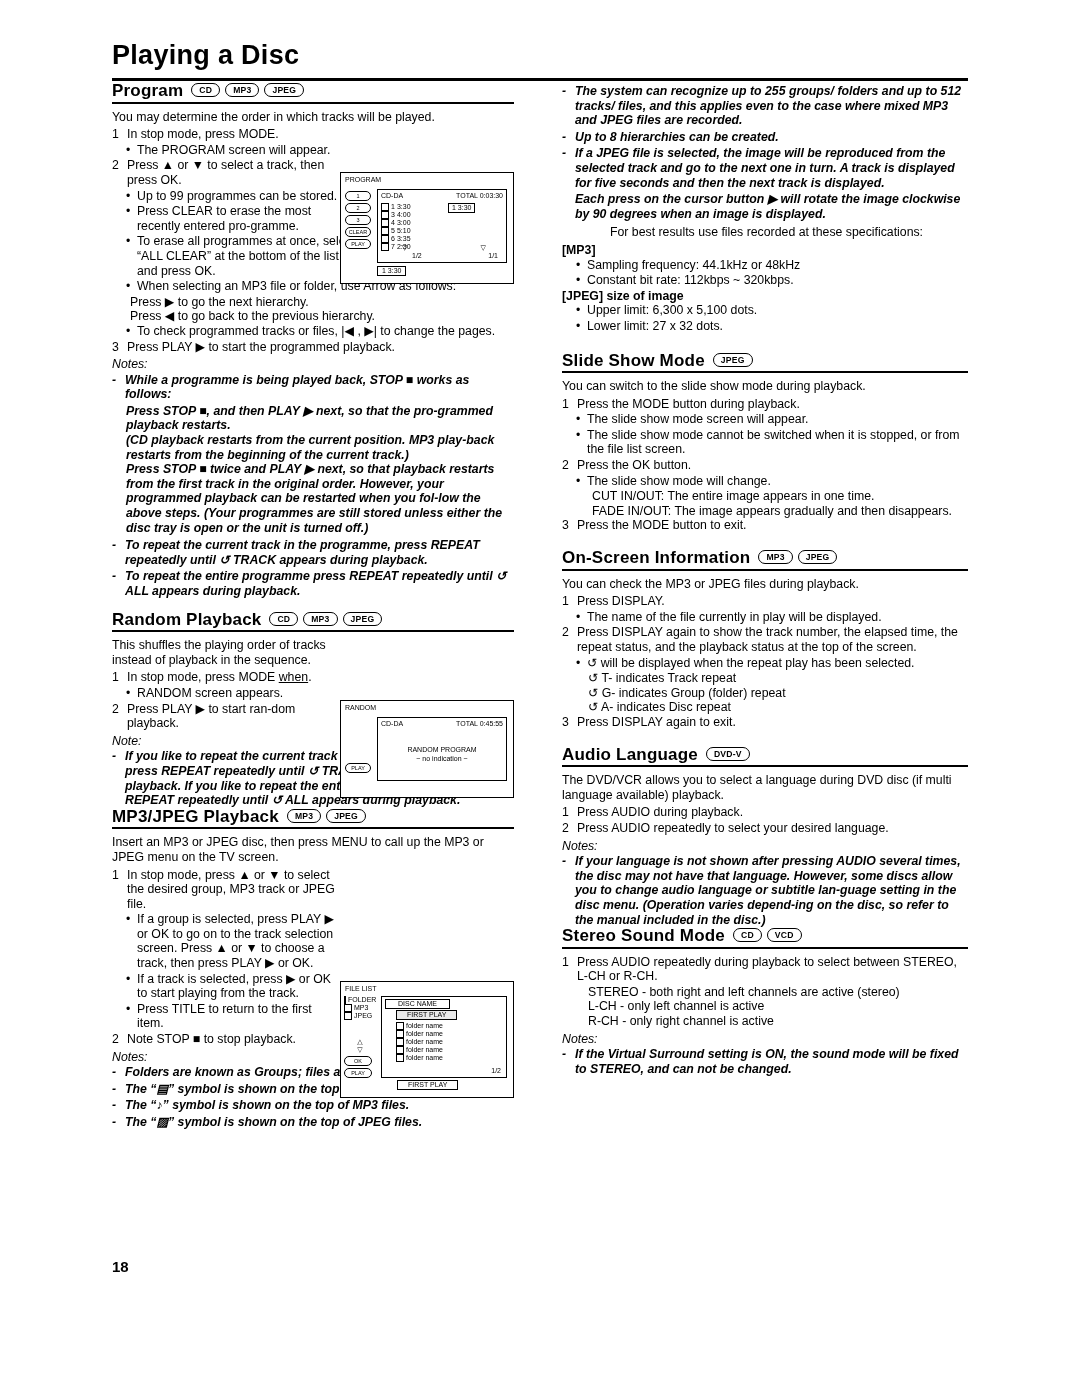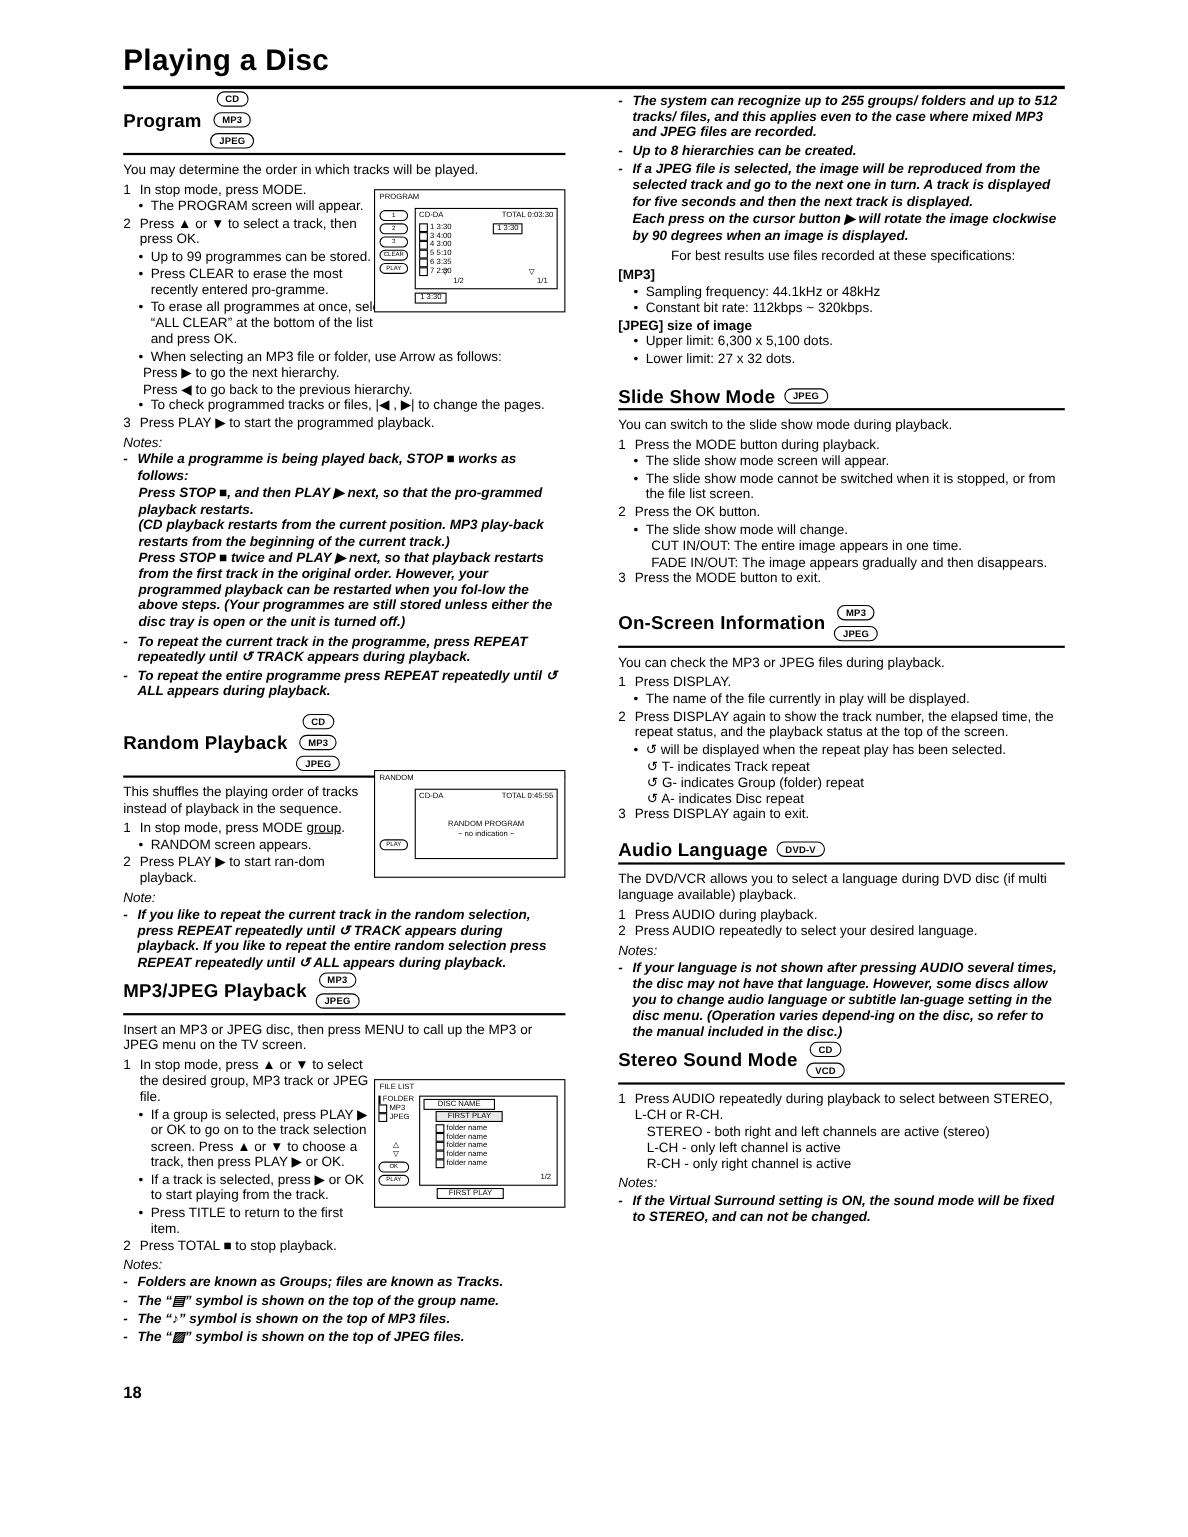--- a/index.html
+++ b/index.html
@@ -12,21 +12,21 @@
   .pagetitle{
     position:absolute;left:112px;top:40px;font-size:27px;font-weight:bold;
     letter-spacing:.3px;
   }
   .titlerule{position:absolute;left:112px;top:78px;width:856px;height:3px;background:#000;}
   .col{position:absolute;font-size:12.3px;line-height:14.6px;}
   .colL{left:112px;top:84px;width:402px;}
   .colR{left:562px;top:84px;width:406px;}
   .sect{position:relative;margin-top:0;}
   .secthead{font-size:17px;font-weight:bold;letter-spacing:.2px;display:flex;align-items:center;gap:8px;margin-bottom:3px;}
-  .secthead .badges{display:flex;gap:5px;align-items:center;flex-direction:column;}
+  .secthead .badges{display:flex;gap:5px;align-items:center;}
   .rule{height:2px;background:#000;margin:2px 0 6px 0;}
   .badge{
     display:inline-block;border:1.2px solid #000;border-radius:9px;
     font-size:8.6px;font-weight:bold;letter-spacing:.2px;
     padding:1px 7px 1px 7px;line-height:10px;background:#fff;
     font-family:"Liberation Sans",sans-serif;
     position:relative;top:-1px;
   }
   p{margin:0 0 3px 0;}
   .num{display:flex;gap:5px;margin:0 0 1px 0;}
@@ -139,21 +139,21 @@
           <span class="badge">CD</span>
           <span class="badge">MP3</span>
           <span class="badge">JPEG</span>
         </span>
       </div>
       <div class="rule"></div>
       <div style="width:230px;">
         <p>This shuffles the playing order of tracks instead of playback in the sequence.</p>
         <div class="num">
           <span class="n">1</span>
-          <span class="t">In stop mode, press MODE <span class="u">group</span>.</span>
+          <span class="t">In stop mode, press MODE <span class="u">when</span>.</span>
         </div>
         <div class="bul">
           <span class="d">•</span>
           <span class="t">RANDOM screen appears.</span>
         </div>
         <div class="num">
           <span class="n">2</span>
           <span class="t">Press PLAY ▶ to start ran-dom playback.</span>
         </div>
         <div class="notes">Note:</div>
@@ -186,21 +186,21 @@
         <div class="bul">
           <span class="d">•</span>
           <span class="t">If a track is selected, press ▶ or OK to start playing from the track.</span>
         </div>
         <div class="bul">
           <span class="d">•</span>
           <span class="t">Press TITLE to return to the first item.</span>
         </div>
         <div class="num">
           <span class="n">2</span>
-          <span class="t">Press TOTAL ■ to stop playback.</span>
+          <span class="t">Note STOP ■ to stop playback.</span>
         </div>
       </div>
       <div class="notes">Notes:</div>
       <div class="dash">
         <span class="d it">-</span>
         <span class="t it">Folders are known as Groups; files are known as Tracks.</span>
       </div>
       <div class="dash">
         <span class="d it">-</span>
         <span class="t it">The “▤” symbol is shown on the top of the group name.</span>

